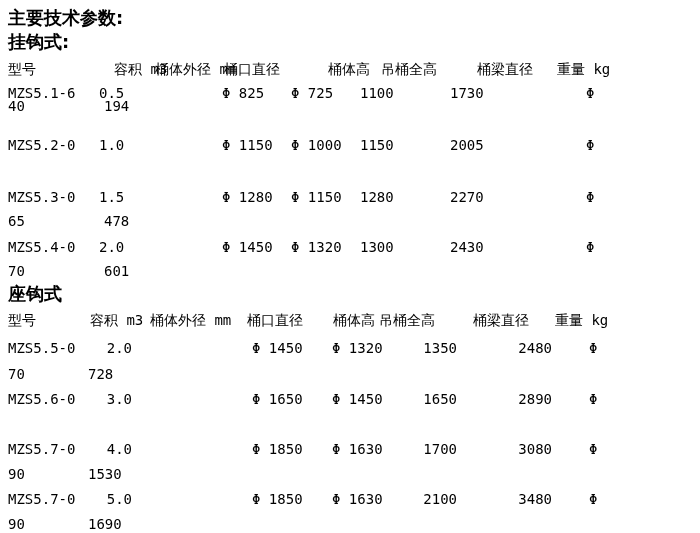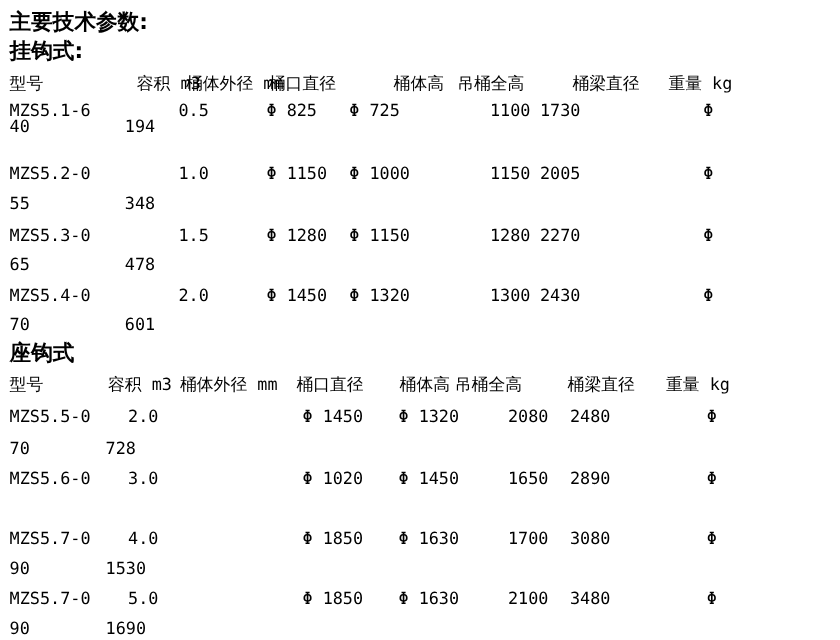--- a/index.html
+++ b/index.html
@@ -17,36 +17,36 @@
 
   
   .hd1 .h0{left:8px}  .hd1 .h1{left:114px} .hd1 .h2{left:155px} .hd1 .h3{left:224px}
   .hd1 .h4{left:328px}.hd1 .h5{left:381px} .hd1 .h6{left:477px} .hd1 .h7{left:557px}
   
   .hd2 .h0{left:8px}  .hd2 .h1{left:90px}  .hd2 .h2{left:150px} .hd2 .h3{left:247px}
   .hd2 .h4{left:333px}.hd2 .h5{left:379px} .hd2 .h6{left:473px} .hd2 .h7{left:555px}
 
   
   .s1 .cm {left:8px}
-  .s1 .cv {left:116px;width:58px;text-align:right}
+  .s1 .cv {left:99px;width:58px;}
   .s1 .co {left:222px}
   .s1 .cmo{left:291px}
-  .s1 .cb {left:360px;width:82px;text-align:right}
+  .s1 .cb {left:360px;width:82px;}
   .s1 .cf {left:450px;width:80px;text-align:left}
   .s1 .cbe{left:586px}
   .s1 .cw {left:8px}
   .s1 .cwt{left:104px}
 
   
   .s2 .cm {left:8px}
   .s2 .cv {left:75px;width:57px;text-align:right}
   .s2 .co {left:252px}
   .s2 .cmo{left:332px}
   .s2 .cb {left:380px;width:77px;text-align:right}
-  .s2 .cf {left:475px;width:77px;text-align:left}
+  .s2 .cf {left:475px;width:77px;text-align:right}
   .s2 .cbe{left:589px}
   .s2 .cw {left:8px}
   .s2 .cwt{left:88px}
 </style>
 </head>
 <body>
 
 <div class="page">
 
   <div class="heading" style="top:6px">主要技术参数:</div>
@@ -78,24 +78,20 @@
   </div>
 
   <div class="line s1" style="top:137px">
     <span class="cm">MZS5.2-0</span>
     <span class="cv">1.0</span>
     <span class="co">Φ 1150</span>
     <span class="cmo">Φ 1000</span>
     <span class="cb">1150</span>
     <span class="cf">2005</span>
     <span class="cbe">Φ</span>
-  </div>
-  <div class="line s1" style="top:162px">
-    <span class="cw">55</span>
-    <span class="cwt">348</span>
   </div>
 
   <div class="line s1" style="top:189px">
     <span class="cm">MZS5.3-0</span>
     <span class="cv">1.5</span>
     <span class="co">Φ 1280</span>
     <span class="cmo">Φ 1150</span>
     <span class="cb">1280</span>
     <span class="cf">2270</span>
     <span class="cbe">Φ</span>
@@ -130,33 +126,33 @@
     <span class="h5">吊桶全高</span>
     <span class="h6">桶梁直径</span>
     <span class="h7">重量 kg</span>
   </div>
 
   <div class="line s2" style="top:340px">
     <span class="cm">MZS5.5-0</span>
     <span class="cv">2.0</span>
     <span class="co">Φ 1450</span>
     <span class="cmo">Φ 1320</span>
-    <span class="cb">2080</span>
+    <span class="cb">1350</span>
     <span class="cf">2480</span>
     <span class="cbe">Φ</span>
   </div>
   <div class="line s2" style="top:366px">
     <span class="cw">70</span>
     <span class="cwt">728</span>
   </div>
 
   <div class="line s2" style="top:391px">
     <span class="cm">MZS5.6-0</span>
     <span class="cv">3.0</span>
-    <span class="co">Φ 1020</span>
+    <span class="co">Φ 1650</span>
     <span class="cmo">Φ 1450</span>
     <span class="cb">1650</span>
     <span class="cf">2890</span>
     <span class="cbe">Φ</span>
   </div>
 
   <div class="line s2" style="top:441px">
     <span class="cm">MZS5.7-0</span>
     <span class="cv">4.0</span>
     <span class="co">Φ 1850</span>

